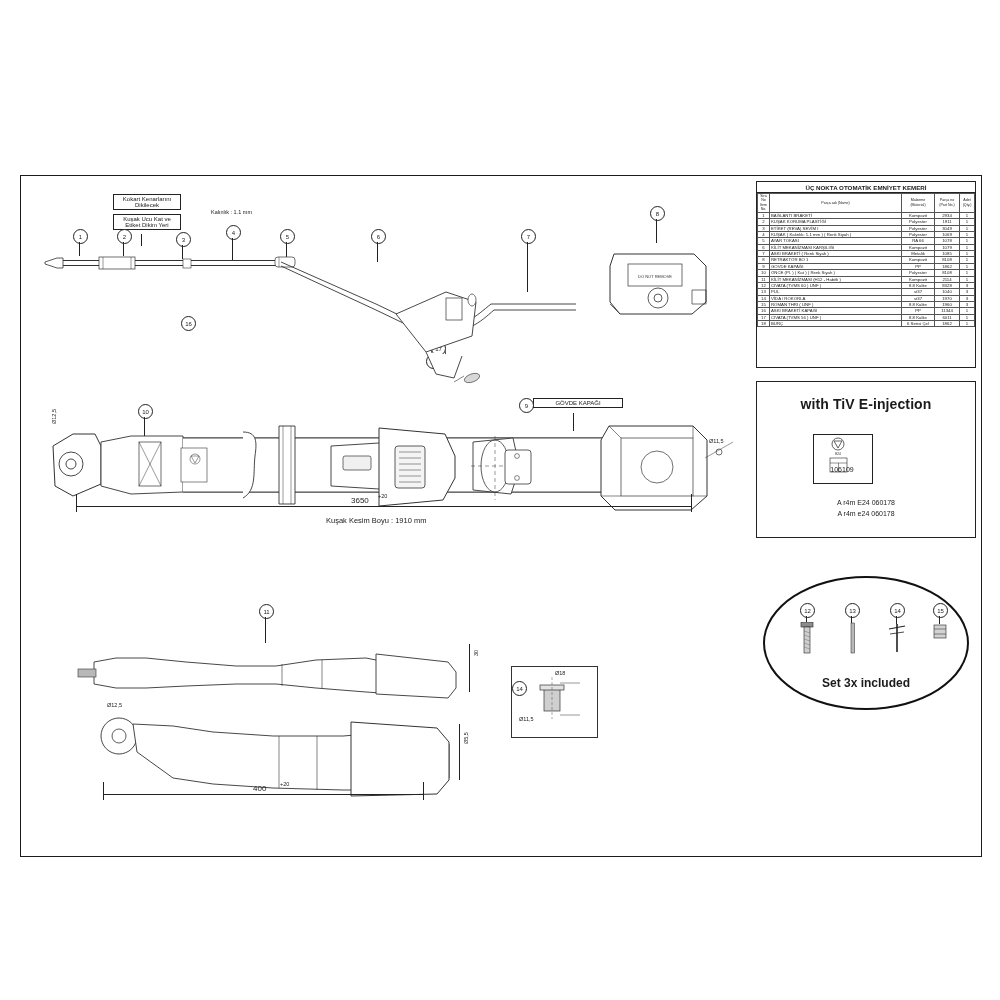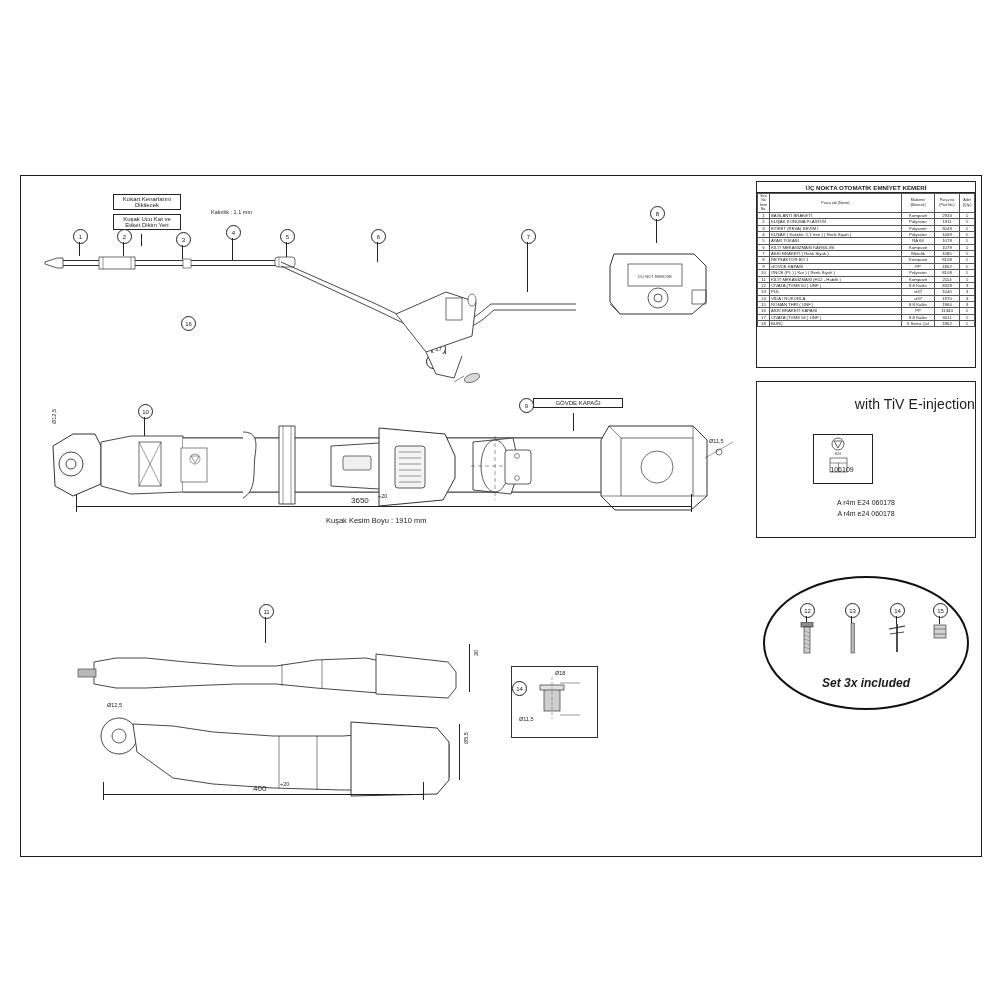--- a/index.html
+++ b/index.html
@@ -20,28 +20,28 @@
   #parts td,#parts th{border:0.5px solid #555;padding:0 1px;line-height:1.25;}
   #parts thead td{font-size:3.6px;text-align:center;vertical-align:middle;}
   #parts .c{text-align:center;}
   #parts .n{width:9px;}
   #parts .q{width:12px;}
   #parts .m{width:30px;}
   #parts .w{width:22px;}
 
   
   #tiv{position:absolute;left:735px;top:205px;width:218px;height:155px;border:1px solid #222;background:#fff;}
-  #tiv .h{font-size:14px;font-weight:normal;text-align:right;margin-top:14px;letter-spacing:.1px;}
+  #tiv .h{font-size:14px;font-weight:bold;text-align:center;margin-top:14px;letter-spacing:.1px;}
   #tiv .emark{position:absolute;left:56px;top:52px;width:58px;height:48px;border:1px solid #222;}
   #tiv .code{font-size:7px;text-align:center;position:absolute;left:56px;top:84px;width:58px;}
   #tiv .lines{position:absolute;left:0;right:0;top:116px;text-align:center;font-size:7px;line-height:1.5;}
 
   
   #set{position:absolute;left:742px;top:400px;width:202px;height:130px;border:2.5px solid #111;border-radius:50%;background:#fff;}
-  #set .cap{position:absolute;left:0;right:0;bottom:18px;text-align:center;font-size:12px;font-weight:bold;font-style:italic;}
+  #set .cap{position:absolute;left:0;right:0;bottom:18px;text-align:center;font-size:12px;font-weight:bold;}
 
   
   .strap{position:absolute;border-top:1px solid #333;border-bottom:1px solid #333;background:#fff;}
   .outl{position:absolute;border:1px solid #333;background:#fff;}
 </style>
 </head>
 <body>
 
 <div id="sheet">
 

